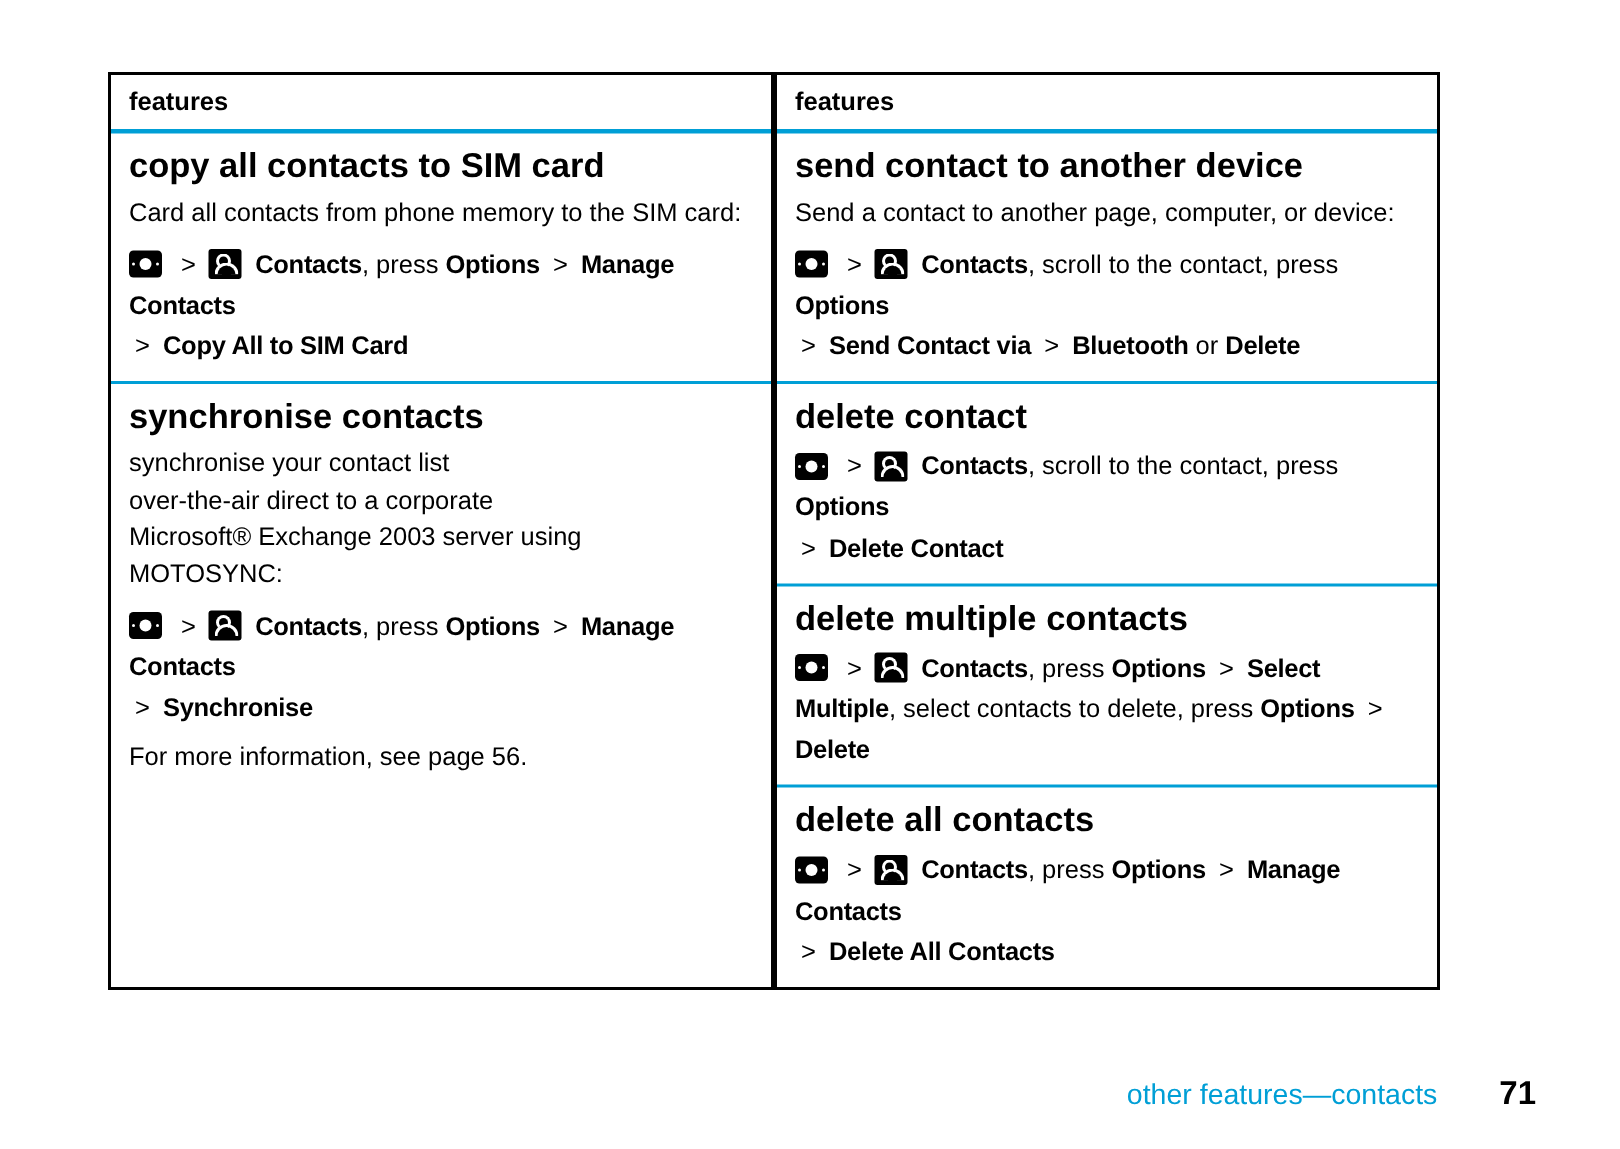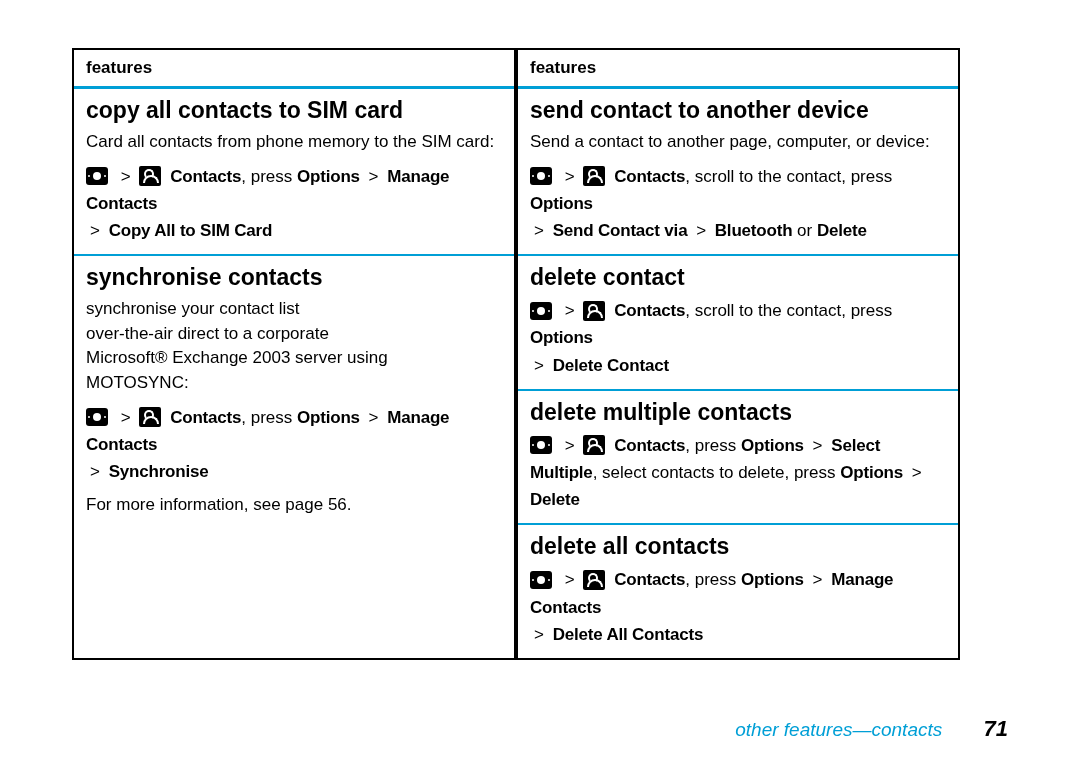--- a/index.html
+++ b/index.html
@@ -161,23 +161,22 @@
   .tm {
     font-size: 10px;
     vertical-align: top;
   }
   .sync-row {
     position: relative;
   }
   .footer {
     position: absolute;
     bottom: 24px;
-    right: 72px;
+    right: 56px;
     font-size: 19px;
-    font-style: italic;
   }
   .footer .sect {
     color: #009fd6;
     margin-right: 36px;
   }
   .footer .pn {
     font-weight: bold;
     font-size: 22px;
     color: #000;
   }

